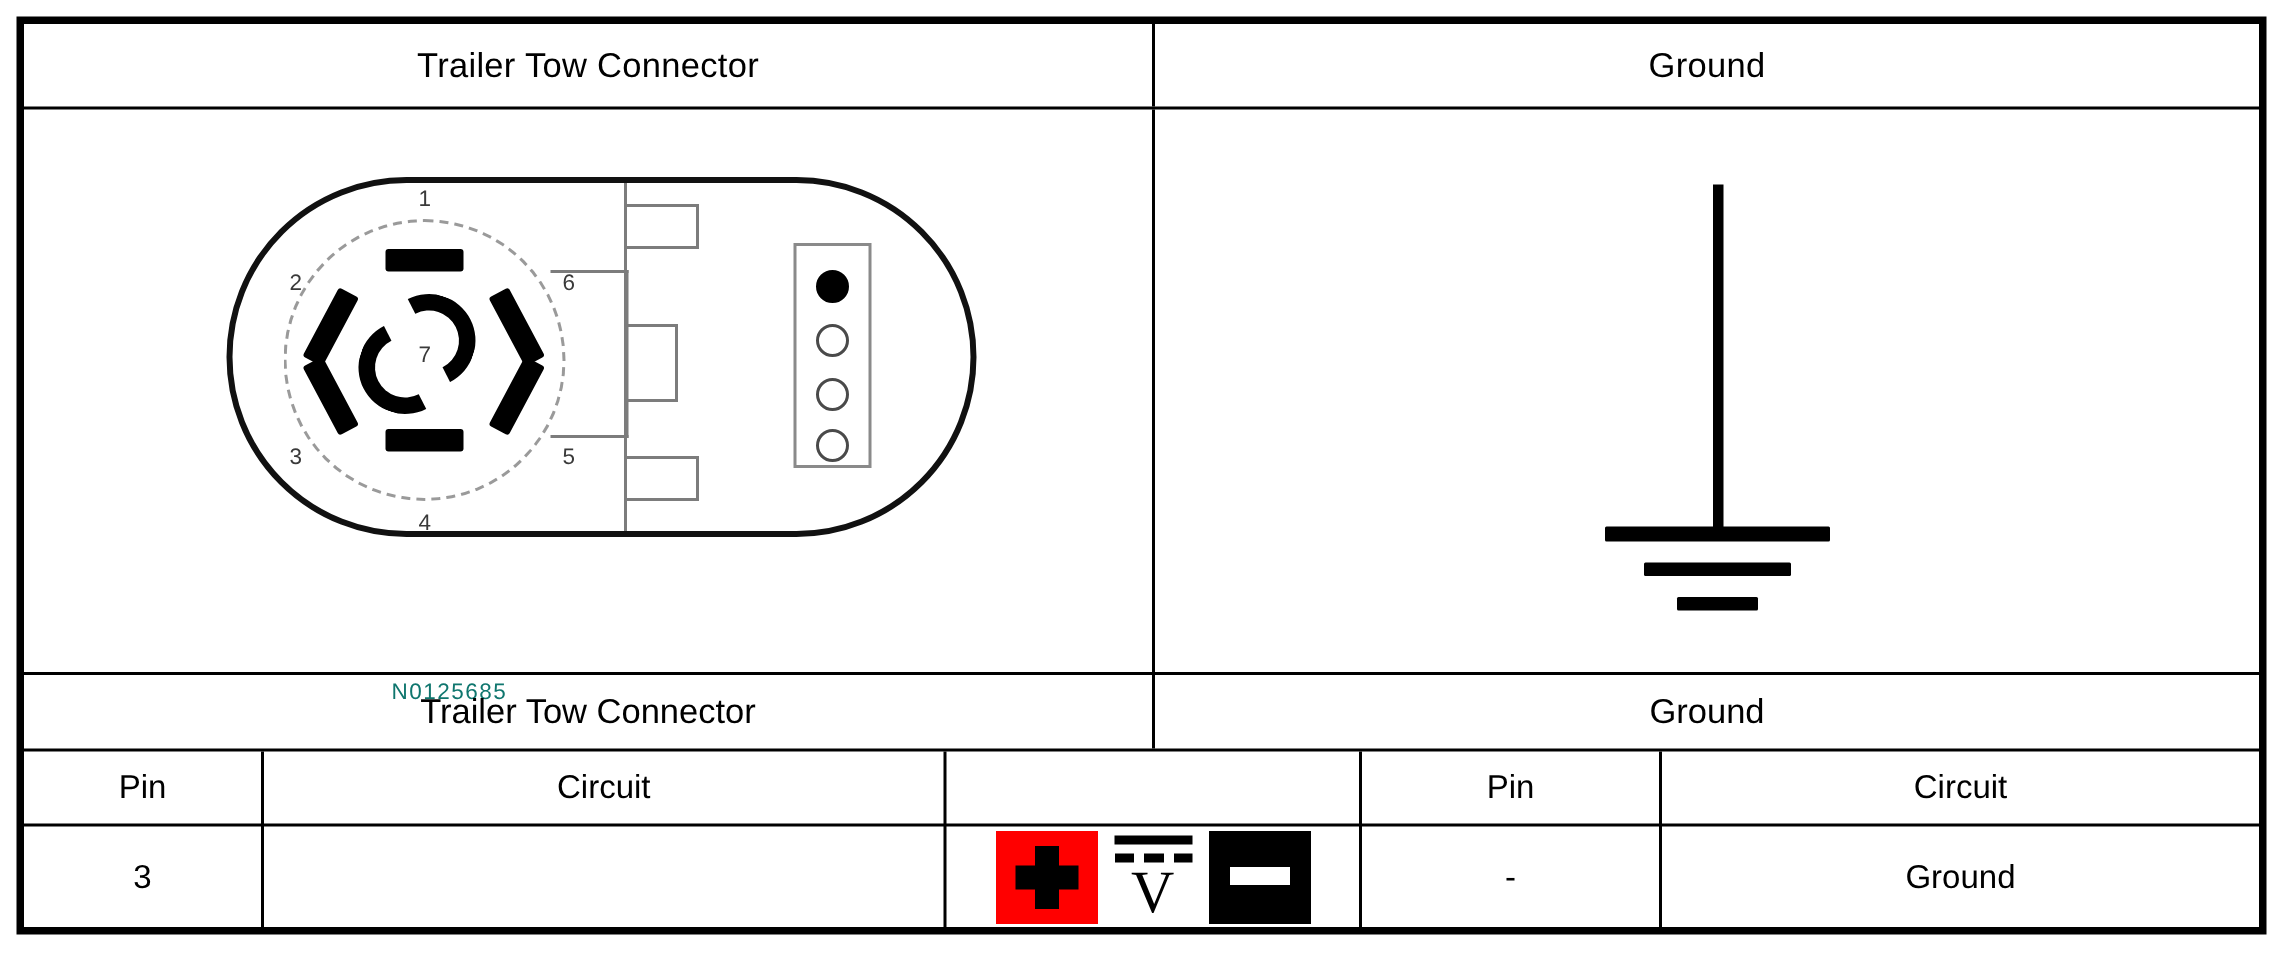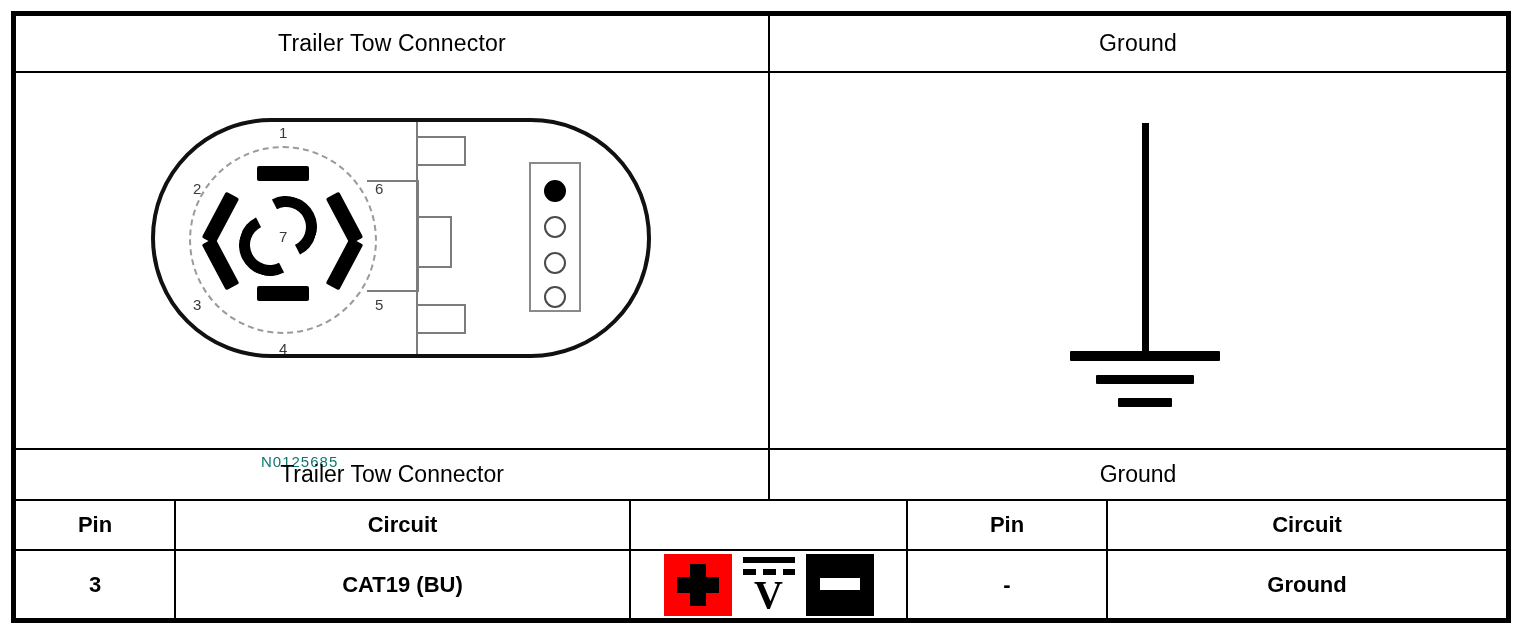--- a/index.html
+++ b/index.html
@@ -83,21 +83,21 @@
   .g-b2{left:40px;top:252px;width:98px;height:9px;}
   .g-b3{left:62px;top:275px;width:54px;height:9px;}
 
   
   .sub-band{position:absolute;top:434px;height:49px;left:0;width:100%;}
   .sub-cell{position:absolute;top:0;height:49px;display:flex;align-items:center;justify-content:center;font-size:23px;}
   .sub-left{left:0;width:752px;}
   .sub-right{left:754px;right:0;}
 
   
-  .tbl{position:absolute;top:485px;left:0;width:100%;height:117px;font-weight:bold;}
+  .tbl{position:absolute;top:485px;left:0;width:100%;height:117px;}
   .cell{position:absolute;display:flex;align-items:center;justify-content:center;text-align:center;font-size:22px;}
   .th{height:48px;top:0;}
   .td{height:68px;top:50px;}
   
   .c-pin   {left:0;    width:158px;}
   .c-circ  {left:160px;width:453px;}
   .c-meas  {left:615px;width:275px;}
   .c-gpin  {left:892px;width:198px;}
   .c-gcirc {left:1092px;right:0;width:398px;}
 
@@ -189,21 +189,20 @@
   <div class="tbl">
 
     <div class="cell th c-pin">Pin</div>
     <div class="cell th c-circ">Circuit</div>
     <div class="cell th c-gpin">Pin</div>
     <div class="cell th c-gcirc">Circuit</div>
 
     <div class="hline" style="top:48px;"></div>
 
     <div class="cell td c-pin">3</div>
-    <div class="cell td c-circ">CAT19 (BU)</div>
 
     <div class="cell td c-meas">
       <div class="meas-icons">
         <span class="ic-plus">
           <span class="pv"></span>
             <span class="ph"></span>
         </span>
         <span class="ic-dcv">
           <span class="dcv-solid"></span>
           <span class="dcv-dash"></span>

